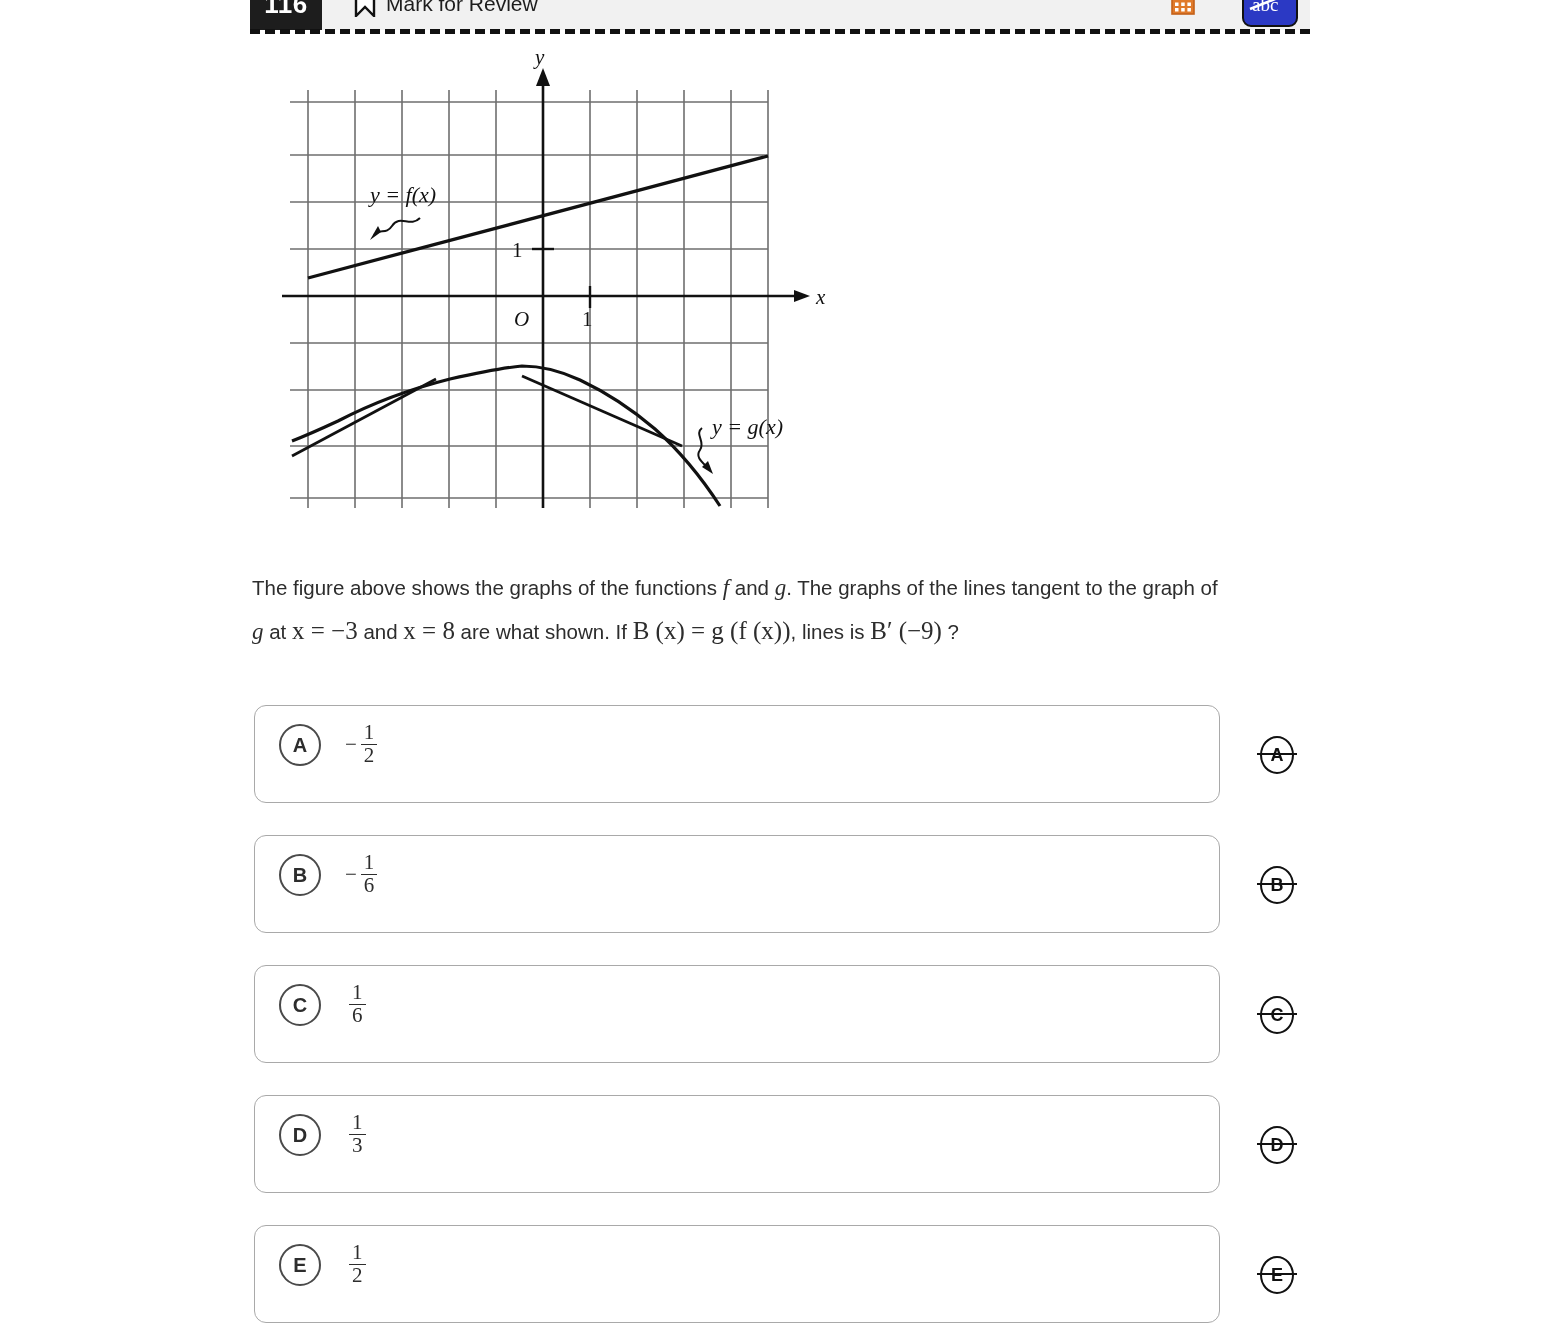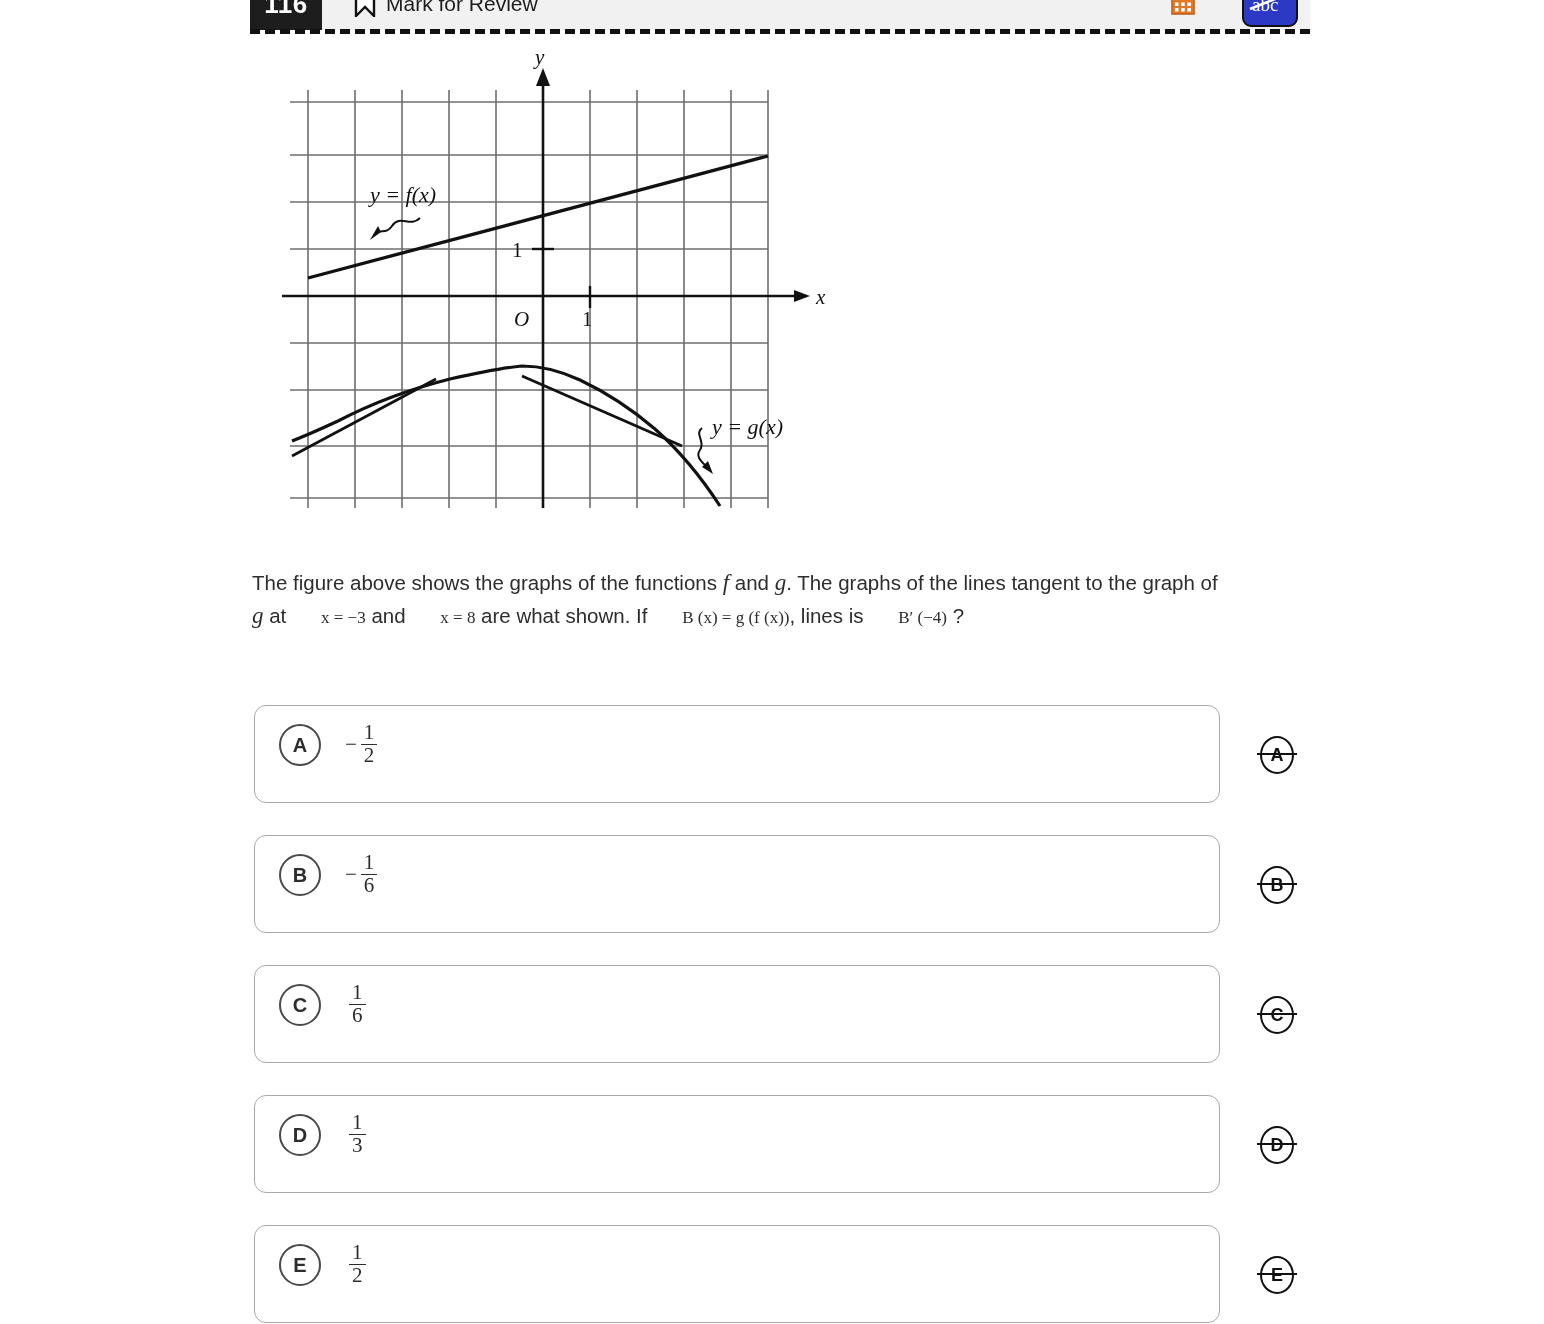--- a/index.html
+++ b/index.html
@@ -36,24 +36,24 @@
   #dash-rule{
     position:absolute;left:250px;top:29px;width:1060px;height:0;
     border-top:5px dashed #111;
   }
   
   #figure{position:absolute;left:250px;top:46px;width:600px;height:490px;}
   #figure svg{display:block;}
   
   #stem{
     position:absolute;left:252px;top:566px;width:1070px;
-    font-size:20.5px;line-height:33px;color:#2d2d2d;
+    font-size:20.5px;line-height:43px;color:#2d2d2d;
   }
   .mj{font-family:"Liberation Serif",serif;font-style:italic;font-size:23px;}
-  .mj-up{font-family:"Liberation Serif",serif;font-style:normal;font-size:17px;margin-left:29px;}
+  .mj-up{font-family:"Liberation Serif",serif;font-style:normal;font-size:25px;}
   
   #choices{position:absolute;left:254px;top:705px;width:968px;}
   .choice-row{position:relative;height:100px;margin-bottom:30px;}
   .choice-box{
     position:absolute;left:0;top:0;width:966px;height:98px;
     border:1px solid #a9a9a9;border-radius:12px;background:#fff;
     box-sizing:border-box;cursor:pointer;
   }
   .choice-letter{
     position:absolute;left:24px;top:18px;
@@ -183,21 +183,21 @@
 
     <text x="462" y="388" font-family="Liberation Serif, serif" font-style="italic" font-size="22" fill="#111">y = g(x)</text>
     <path d="M 452 382 C 444 388 456 396 450 404 C 445 411 452 416 458 422" fill="none" stroke="#111" stroke-width="2"></path>
     <polygon points="463,428 458,415 452,421" fill="#111"></polygon>
   </svg>
 </div>
 
 <div id="stem">
   <span>The figure above shows the graphs of the functions </span><span class="mj">f</span><span> and </span><span class="mj">g</span><span>. The graphs of the lines tangent to the graph of</span>
   <br>
-  <span class="mj">g</span><span> at </span><span class="mj-up">x = −3</span><span> and </span><span class="mj-up">x = 8</span><span> are what shown. If </span><span class="mj-up">B (x) = g (f (x))</span><span>, lines is </span><span class="mj-up">B′ (−4)</span><span> ?</span>
+  <span class="mj">g</span><span> at </span><span class="mj-up">x = −3</span><span> and </span><span class="mj-up">x = 8</span><span> are what shown. If </span><span class="mj-up">B (x) = g (f (x))</span><span>, lines is </span><span class="mj-up">B′ (−9)</span><span> ?</span>
 </div>
 
 <div id="choices">
 
   <div class="choice-row">
     <div class="choice-box">
       <div class="choice-letter">A</div>
       <div class="choice-val">
         <span class="neg">−</span>
         <span class="frac">

